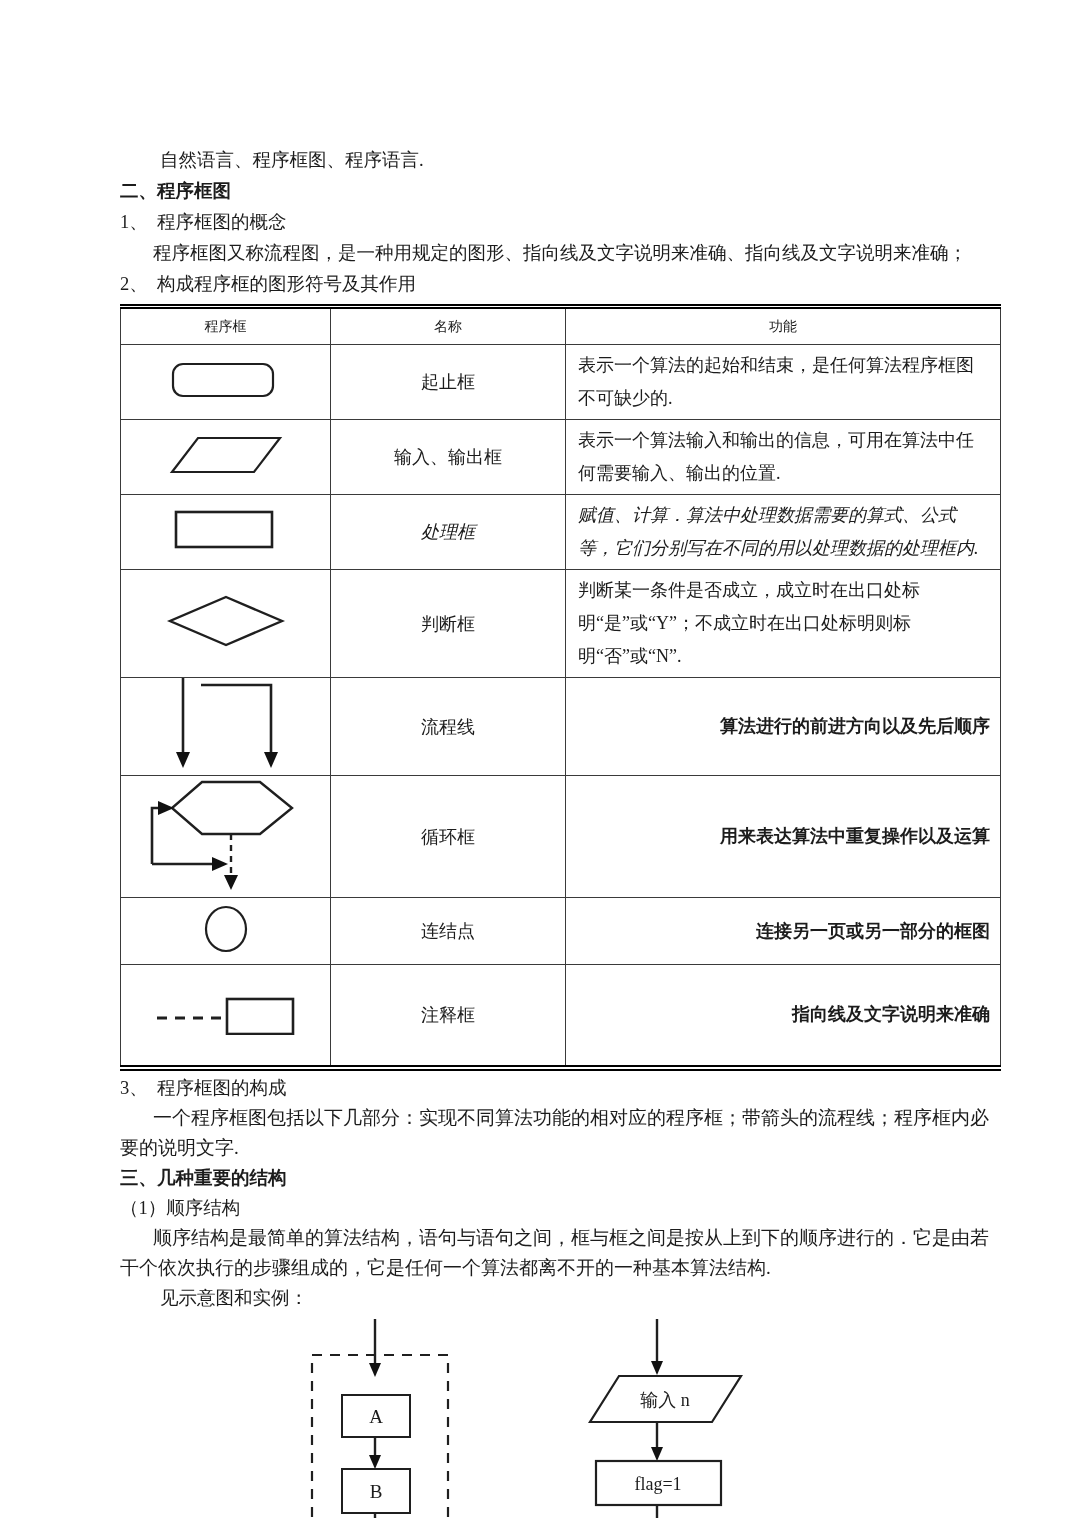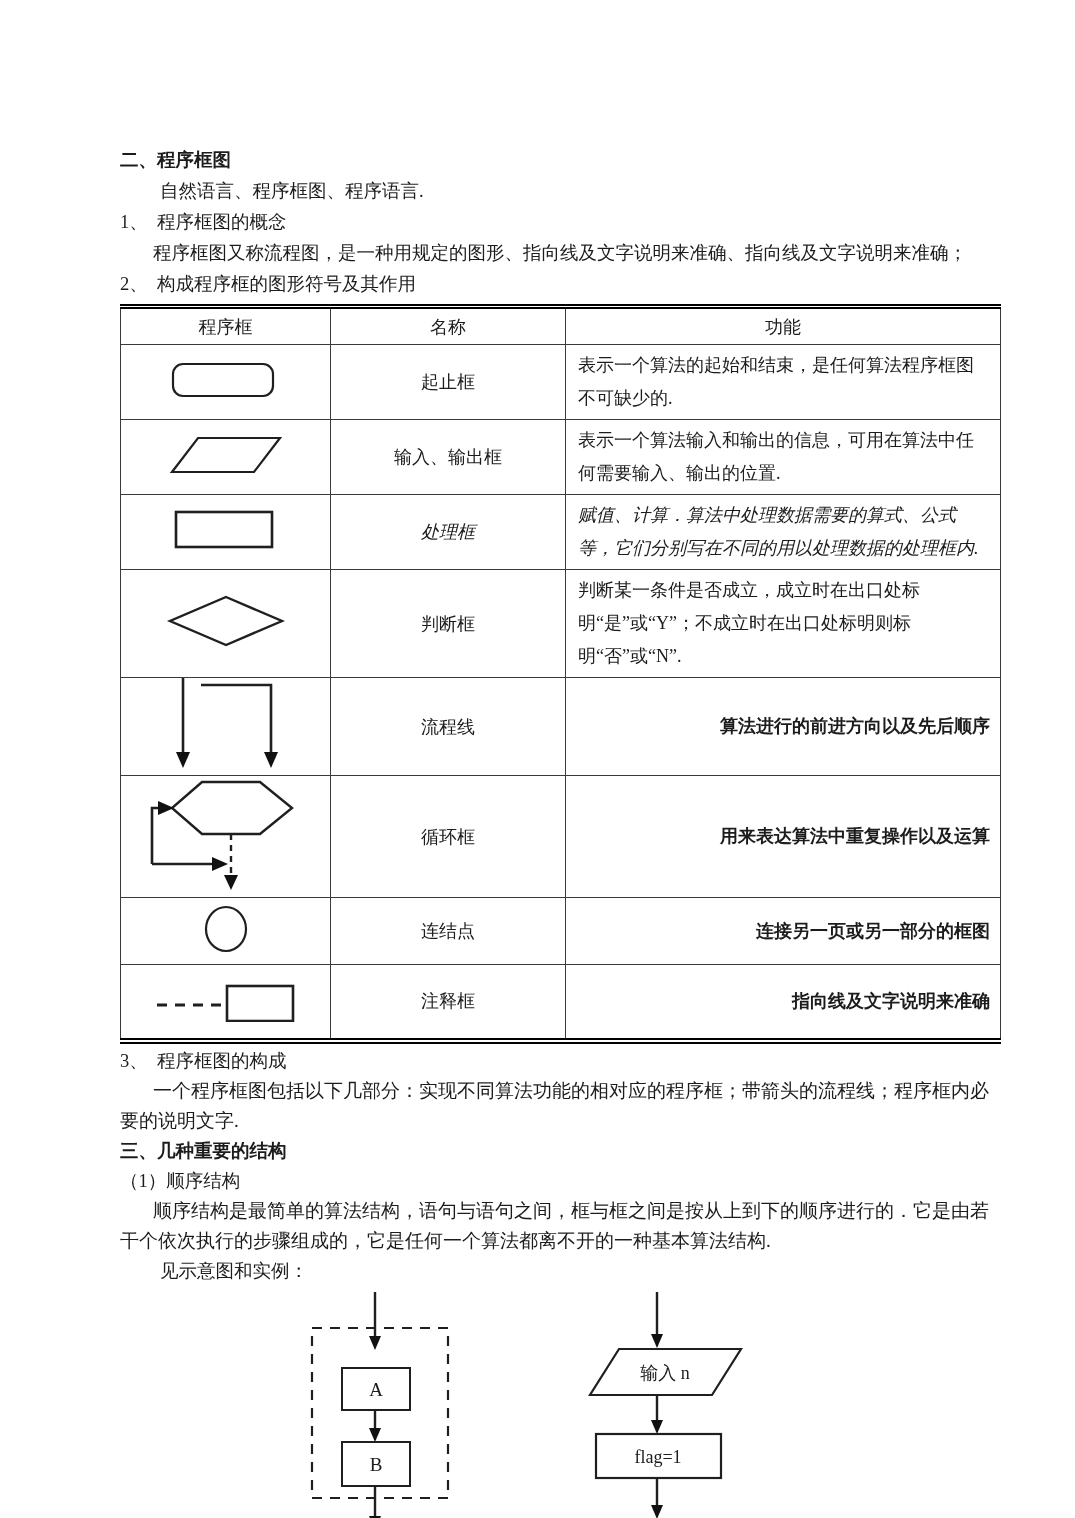--- a/index.html
+++ b/index.html
@@ -20,43 +20,43 @@
 
   table.sym-table {
     width:880px; border-collapse:collapse; table-layout:fixed;
     border-top:5px double #000; border-bottom:6px double #000;
     margin-top:4px; margin-bottom:2px;
   }
   table.sym-table col.c1 { width:210px; }
   table.sym-table col.c2 { width:235px; }
   table.sym-table col.c3 { width:435px; }
   table.sym-table td { border:1.5px solid #3a3a3a; font-size:18px; }
-  tr.thead td { text-align:center; height:38px; font-size:18px; }
+  tr.thead td { text-align:center; height:38px; font-size:14px; }
   td.shape-cell { text-align:center; vertical-align:middle; }
   td.name-cell { text-align:center; vertical-align:middle; }
   td.func-cell { padding:4px 10px 4px 12px; line-height:33px; vertical-align:middle; }
   td.func-center { text-align:right;font-weight:bold; }
   tr.r1 { height:62px; } tr.r2 { height:66px; } tr.r3 { height:57px;font-style:italic; }
   tr.r4 { height:60px; } tr.r5 { height:95px; } tr.r6 { height:115px; }
-  tr.r7 { height:67px; } tr.r8 { height:76px; }
+  tr.r7 { height:67px; } tr.r8 { height:103px; }
   svg .ln { stroke:#1f1f1f; fill:none; }
   svg .ah { fill:#111; stroke:none; }
 
   .diagrams { position:relative; width:1075px; height:333px; margin-left:-120px; }
   .diagrams svg { position:absolute; left:0; top:0; }
   .svgtext { font-family:"Liberation Serif","DejaVu Serif",serif; fill:#1c1c1c; }
 </style>
 </head>
 <body>
 
 <div class="page">
 
+  <div class="line indent-sm">自然语言、程序框图、程序语言.</div>
+
   <div class="line heading"><span class="hnum">二、</span><span>程序框图</span></div>
-
-  <div class="line indent-sm">自然语言、程序框图、程序语言.</div>
 
   <div class="line"><span class="num">1、</span><span>程序框图的概念</span></div>
 
   <div class="line" style="padding-left:33px;">程序框图又称流程图，是一种用规定的图形、指向线及文字说明来准确、指向线及文字说明来准确；</div>
 
   <div class="line"><span class="num">2、</span><span>构成程序框的图形符号及其作用</span></div>
 
   <table class="sym-table">
     <colgroup>
         <col class="c1">

